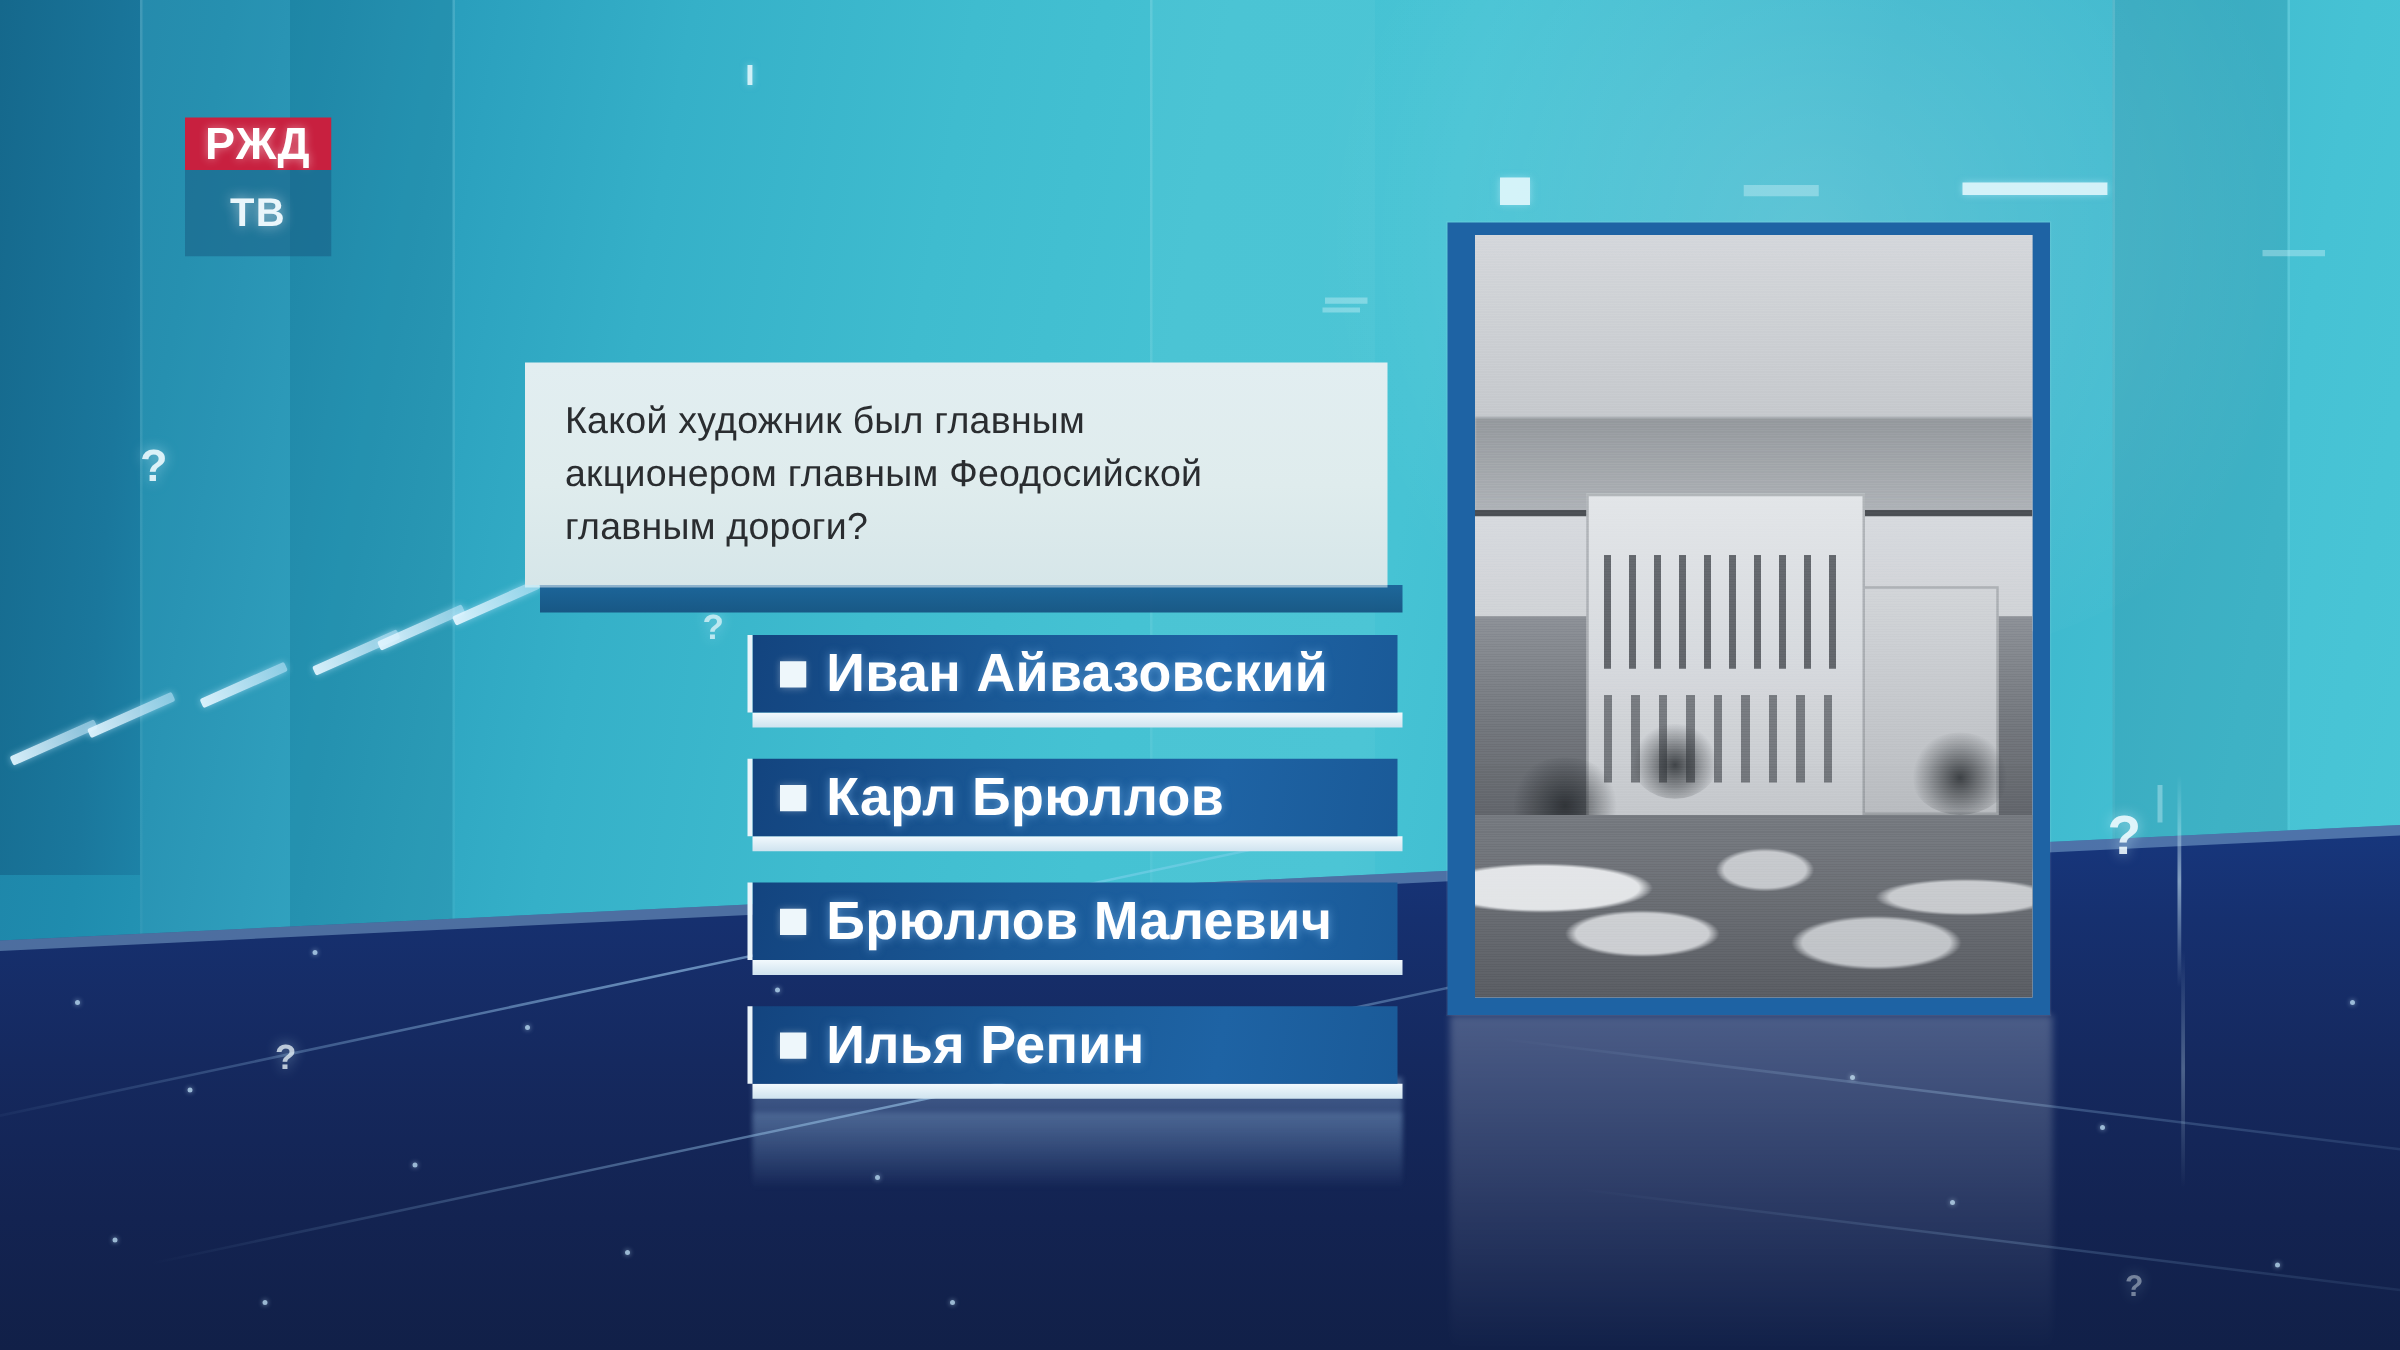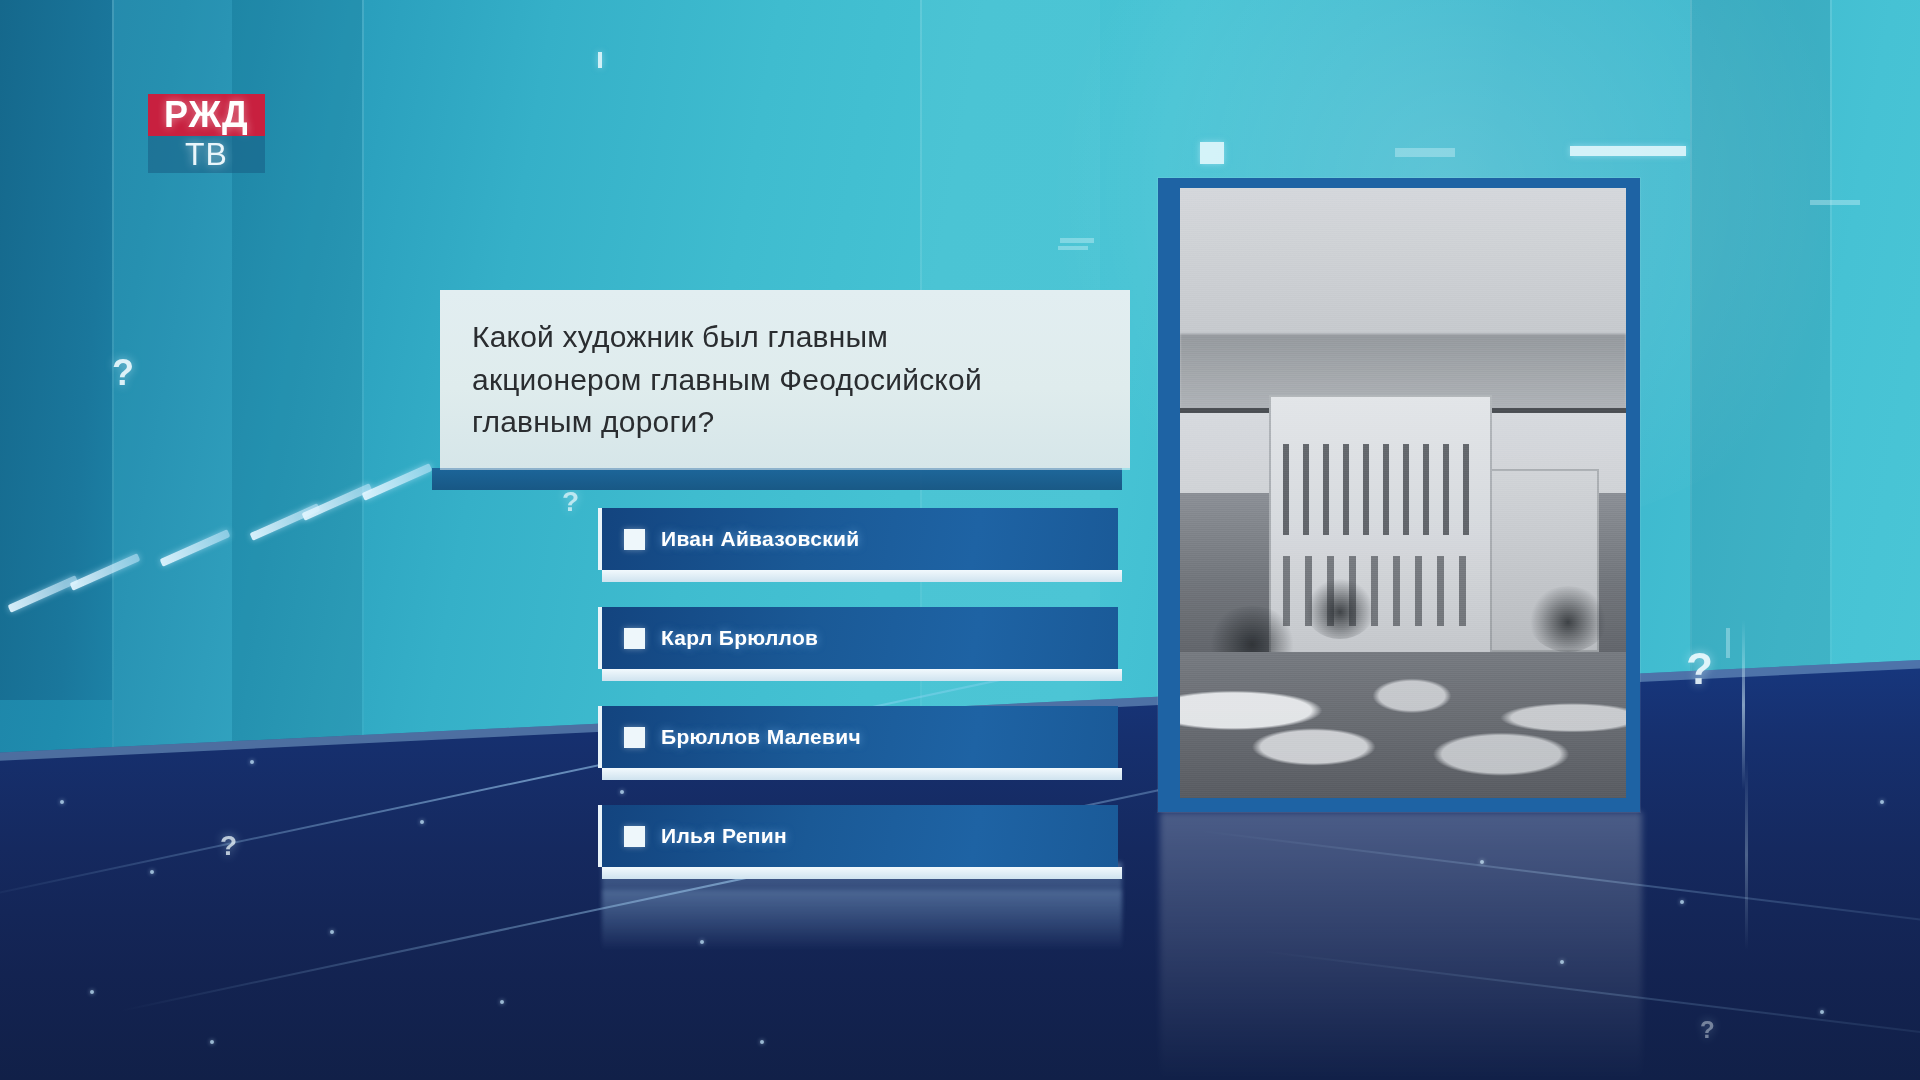--- a/index.html
+++ b/index.html
@@ -108,34 +108,33 @@
     color:#fff;
     display:flex;align-items:center;justify-content:center;
     padding:0 16px;
     font-size:36px; font-weight:bold; letter-spacing:1px;
     text-shadow:0 0 8px rgba(255,255,255,.45);
   }
   .logo-tv{
     background:rgba(24,92,132,.55);
     color:#eaf6fb;
     display:flex;align-items:center;justify-content:center;
-    padding:0 18px;
-    font-size:32px; font-weight:normal; letter-spacing:1px;
+    padding:16px 18px;
+    font-size:32px; font-weight:bold; letter-spacing:1px;
     text-shadow:0 0 10px rgba(255,255,255,.6);
   }
 
   
   .qwrap{ position:absolute; left:420px; top:290px; z-index:30; }
   .qcard{
     position:relative;
     width:690px;
     background:linear-gradient(to bottom,#e2eef1 0%, #dfeced 55%, #d6e6e9 100%);
     padding:26px 30px 24px 32px;
     box-shadow:0 2px 0 rgba(255,255,255,.5);
-    margin-left:20px;
   }
   .qcard p{
     color:#2a2d30;
     font-size:30px;
     line-height:1.42;
     letter-spacing:.2px;
   }
   .qcard-shadow{
     position:absolute; left:12px; top:100%;
     width:690px; height:22px;
@@ -160,21 +159,21 @@
   }
   .opt-mark{
     width:21px;height:21px;
     background:#eef7fb;
     margin-right:16px;
     flex:0 0 auto;
     box-shadow:0 0 6px rgba(255,255,255,.35);
   }
   .opt-label{
     color:#ffffff;
-    font-size:21px;
+    font-size:43px;
     font-weight:bold;
     white-space:nowrap;
     text-shadow:0 0 8px rgba(140,200,255,.55);
     letter-spacing:.3px;
   }
   .opt-under{
     width:520px; height:12px;
     background:linear-gradient(to bottom,#f2f9fd,#cfe3ef);
     margin-left:4px;
   }

